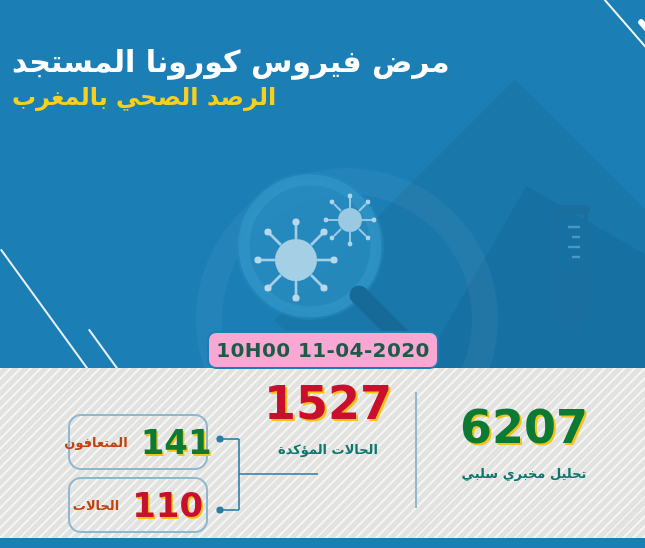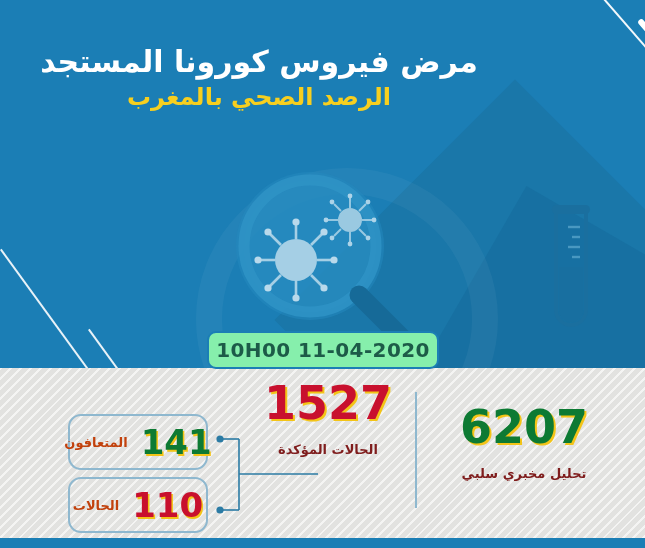--- a/index.html
+++ b/index.html
@@ -97,23 +97,24 @@
     position: absolute;
     left: 548px; top: 205px;
     width: 46px; height: 125px;
   }
 
   
   .title-block {
     position: absolute;
     left: 0; top: 44px;
     width: 518px;
-    text-align: center;
+    text-align: left;
     line-height: 1.18;
     z-index: 5;
+    padding-left: 12px;
   }
   .title-line1 {
     color: #ffffff;
     font-size: 30px;
     font-weight: bold;
     letter-spacing: 0px;
     display: block;
   }
   .title-line2 {
     color: #f7cf1f;
@@ -121,21 +122,21 @@
     font-weight: bold;
     display: block;
     margin-top: 4px;
   }
 
   
   .date-badge {
     position: absolute;
     left: 207px; top: 331px;
     width: 232px; height: 38px;
-    background: #86efac;
+    background: #f9a8d4;
     border: 2.5px solid #1b7eb5;
     border-radius: 9px;
     display: flex;
     align-items: center;
     justify-content: center;
     z-index: 20;
     box-sizing: border-box;
   }
   .date-text {
     color: #1d5b48;
@@ -221,21 +222,21 @@
     direction: ltr;
     text-shadow: 2px 2px 0 #f3c417;
   }
   .big-num.red   { color: #c8102e; }
   .big-num.green { color: #0d7a33; }
 
   .big-label {
     margin-top: 15px;
     font-size: 13px;
     font-weight: bold;
-    color: #7f1d1d;
+    color: #0f766e;
     line-height: 1.35;
   }
 
   
   .v-divider {
     position: absolute;
     left: 415px; top: 392px;
     width: 1.5px; height: 116px;
     background: #8fb8cf;
   }

